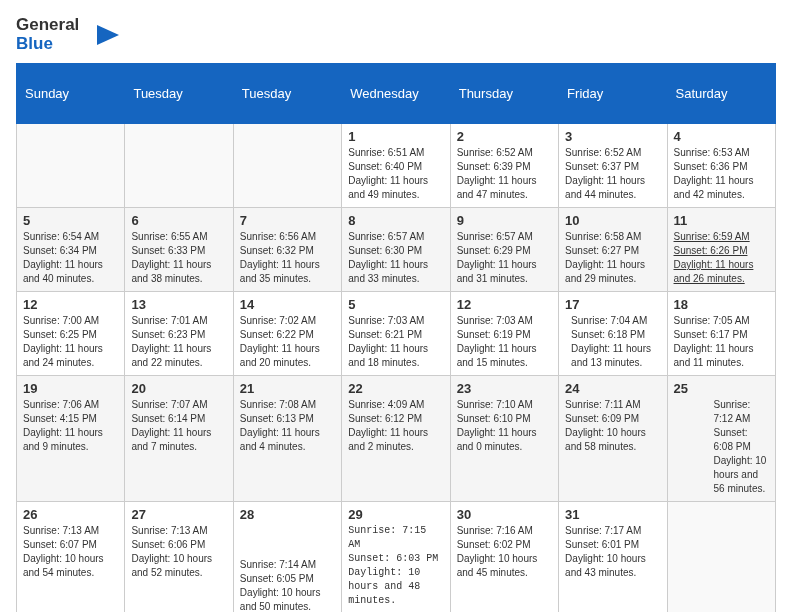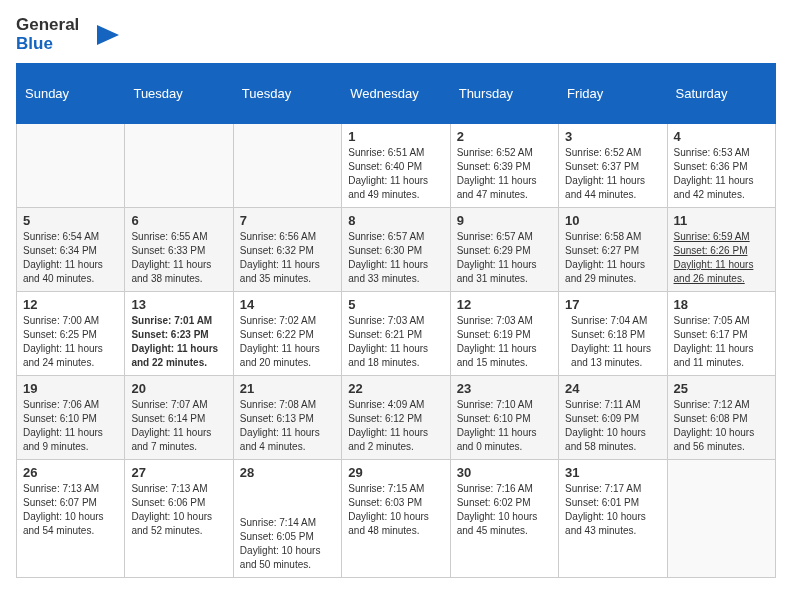--- a/index.html
+++ b/index.html
@@ -190,21 +190,21 @@
       </tr>
       <tr class="row-odd">
         <td>
           <div class="day-num">12</div>
           <div class="day-info" style="white-space: pre-line;">Sunrise: 7:00 AM
 Sunset: 6:25 PM
 Daylight: 11 hours and 24 minutes.</div>
         </td>
         <td>
           <div class="day-num">13</div>
-          <div class="day-info" style="white-space: pre-line; font-weight: bold;">Sunrise: 7:01 AM
+          <div class="day-info" style="white-space: pre-line;">Sunrise: 7:01 AM
 Sunset: 6:23 PM
 Daylight: 11 hours and 22 minutes.</div>
         </td>
         <td>
           <div class="day-num">14</div>
           <div class="day-info" style="white-space: pre-line;">Sunrise: 7:02 AM
 Sunset: 6:22 PM
 Daylight: 11 hours and 20 minutes.</div>
         </td>
         <td>
@@ -229,21 +229,21 @@
           <div class="day-num">18</div>
           <div class="day-info" style="white-space: pre-line;">Sunrise: 7:05 AM
 Sunset: 6:17 PM
 Daylight: 11 hours and 11 minutes.</div>
         </td>
       </tr>
       <tr class="row-even">
         <td>
           <div class="day-num">19</div>
           <div class="day-info" style="white-space: pre-line;">Sunrise: 7:06 AM
-Sunset: 6:10 PM
+Sunset: 4:15 PM
 Daylight: 11 hours and 9 minutes.</div>
         </td>
         <td>
           <div class="day-num">20</div>
           <div class="day-info" style="white-space: pre-line;">Sunrise: 7:07 AM
 Sunset: 6:14 PM
 Daylight: 11 hours and 7 minutes.</div>
         </td>
         <td>
           <div class="day-num">21</div>
@@ -264,21 +264,21 @@
 Daylight: 11 hours and 0 minutes.</div>
         </td>
         <td>
           <div class="day-num">24</div>
           <div class="day-info" style="white-space: pre-line;">Sunrise: 7:11 AM
 Sunset: 6:09 PM
 Daylight: 10 hours and 58 minutes.</div>
         </td>
         <td>
           <div class="day-num">25</div>
-          <div class="day-info" style="white-space: pre-line;">Sunrise: 7:12 AM
+          <div class="day-info" style="white-space: pre-line; margin-left: 40px;">Sunrise: 7:12 AM
 Sunset: 6:08 PM
 Daylight: 10 hours and 56 minutes.</div>
         </td>
       </tr>
       <tr class="row-odd">
         <td>
           <div class="day-num">26</div>
           <div class="day-info" style="white-space: pre-line;">Sunrise: 7:13 AM
 Sunset: 6:07 PM
 Daylight: 10 hours and 54 minutes.</div>
@@ -290,21 +290,21 @@
 Daylight: 10 hours and 52 minutes.</div>
         </td>
         <td>
           <div class="day-num">28</div>
           <div class="day-info" style="white-space: pre-line; margin-top: 36px;">Sunrise: 7:14 AM
 Sunset: 6:05 PM
 Daylight: 10 hours and 50 minutes.</div>
         </td>
         <td>
           <div class="day-num">29</div>
-          <div class="day-info" style="white-space: pre-line;">Sunrise: 7:15 AM
+          <div class="day-info" style="white-space: pre-line; font-family: Liberation Mono, monospace;">Sunrise: 7:15 AM
 Sunset: 6:03 PM
 Daylight: 10 hours and 48 minutes.</div>
         </td>
         <td>
           <div class="day-num">30</div>
           <div class="day-info" style="white-space: pre-line;">Sunrise: 7:16 AM
 Sunset: 6:02 PM
 Daylight: 10 hours and 45 minutes.</div>
         </td>
         <td>

